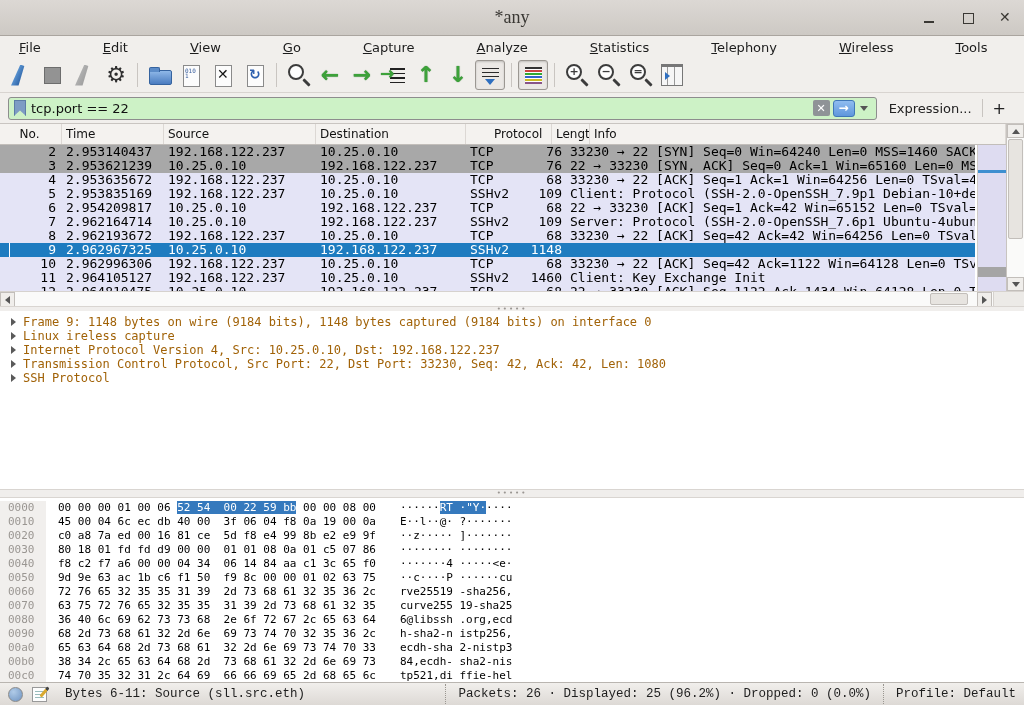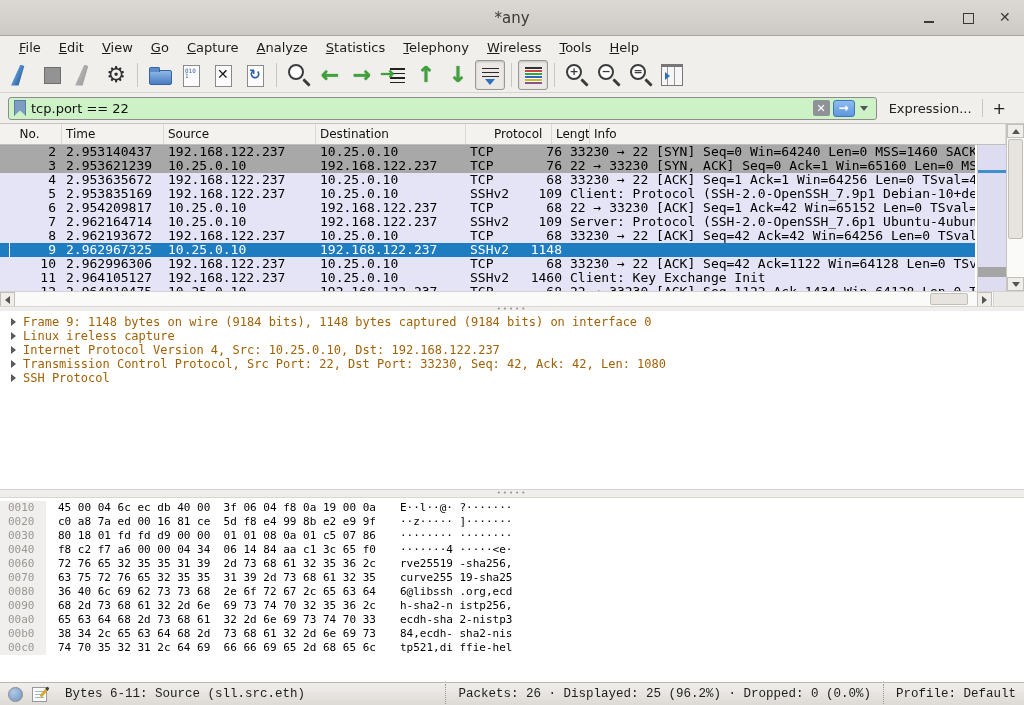--- a/index.html
+++ b/index.html
@@ -4,30 +4,30 @@
 <style>
   * { margin:0; padding:0; box-sizing:border-box; }
   html,body { background:#888; }
   #app{ position:relative; width:1024px; height:705px; background:#f1efec; overflow:hidden;
         font-family:"DejaVu Sans",sans-serif; }
 
   
   #titlebar{ position:absolute; top:0; left:0; right:0; height:36px;
     background:linear-gradient(#dcd8d4,#cdc9c4); border-bottom:1px solid #aaa59f;
     display:flex; align-items:center; }
-  .win-title{ position:absolute; left:0; right:0; text-align:center; font-size:15px; color:#3a3834; }
+  .win-title{ position:absolute; left:0; right:0; text-align:center; font-size:18px; color:#3a3834;font-family:Liberation Serif, serif; }
   .win-controls{ position:absolute; right:10px; top:0; height:36px; display:flex; align-items:center; gap:22px; }
   .wbtn{ width:16px; height:16px; position:relative; cursor:default; }
   .wbtn-min::before{ content:""; position:absolute; left:2px; bottom:3px; width:10px; height:2px; background:#3a3834; }
   .wbtn-max::before{ content:""; position:absolute; left:3px; top:3px; width:9px; height:9px; border:1.5px solid #3a3834; }
   .wbtn-close::before{ content:"✕"; position:absolute; left:1px; top:-1px; font-size:14px; font-weight:bold; color:#3a3834; }
 
   
   #menubar{ position:absolute; top:36px; left:0; right:0; height:22px; background:#f1efec;
-    display:flex; align-items:center; padding-left:10px; font-size:13px; color:#1c1c1c; }
+    display:flex; align-items:center; padding-left:10px; font-size:13px; color:#1c1c1c;gap:44px; }
   .menu-item{ padding:2px 9px; }
   .menu-item u{ text-decoration:underline; }
 
   
   #toolbar{ position:absolute; top:58px; left:0; right:0; height:35px; background:#f1efec;
     border-bottom:1px solid #d8d4d0; display:flex; align-items:center; padding-left:4px; }
   .tbtn{ width:30px; height:30px; margin:0 1px; position:relative; display:flex; align-items:center; justify-content:center; }
   .tb-sep{ width:1px; height:24px; background:#c9c5c1; margin:0 5px; }
   .ic-fin::before{ content:""; display:block; width:18px; height:21px;
     background:linear-gradient(115deg,#6aa6e0 20%,#1c4f96 75%); clip-path:polygon(0 100%,52% 0,74% 7%,42% 100%); }
@@ -414,24 +414,26 @@
       </div>
       <div class="det-row">
         <span class="twisty"></span>
         <span>SSH Protocol</span>
       </div>
     </div>
 
   <div id="split2" class="splitter"></div>
 
   <div id="hex">
+      <div class="hex-row"><span class="hex-off">0000</span><span class="hex-bytes"><span>00 00 00 01 00 06 </span><span class="hl">52 54  00 22 59 bb</span><span> 00 00 08 00</span></span><span class="hex-ascii"><span>······</span><span class="hl">RT ·"Y·</span><span>····</span></span></div>
       <div class="hex-row"><span class="hex-off">0010</span><span class="hex-bytes"><span>45 00 04 6c ec db 40 00  3f 06 04 f8 0a 19 00 0a</span></span><span class="hex-ascii"><span>E··l··@· ?·······</span></span></div>
       <div class="hex-row"><span class="hex-off">0020</span><span class="hex-bytes"><span>c0 a8 7a ed 00 16 81 ce  5d f8 e4 99 8b e2 e9 9f</span></span><span class="hex-ascii"><span>··z····· ]·······</span></span></div>
       <div class="hex-row"><span class="hex-off">0030</span><span class="hex-bytes"><span>80 18 01 fd fd d9 00 00  01 01 08 0a 01 c5 07 86</span></span><span class="hex-ascii"><span>········ ········</span></span></div>
       <div class="hex-row"><span class="hex-off">0040</span><span class="hex-bytes"><span>f8 c2 f7 a6 00 00 04 34  06 14 84 aa c1 3c 65 f0</span></span><span class="hex-ascii"><span>·······4 ·····&lt;e·</span></span></div>
+      <div class="hex-row"><span class="hex-off">0050</span><span class="hex-bytes"><span>9d 9e 63 ac 1b c6 f1 50  f9 8c 00 00 01 02 63 75</span></span><span class="hex-ascii"><span>··c····P ······cu</span></span></div>
       <div class="hex-row"><span class="hex-off">0060</span><span class="hex-bytes"><span>72 76 65 32 35 35 31 39  2d 73 68 61 32 35 36 2c</span></span><span class="hex-ascii"><span>rve25519 -sha256,</span></span></div>
       <div class="hex-row"><span class="hex-off">0070</span><span class="hex-bytes"><span>63 75 72 76 65 32 35 35  31 39 2d 73 68 61 32 35</span></span><span class="hex-ascii"><span>curve255 19-sha25</span></span></div>
       <div class="hex-row"><span class="hex-off">0080</span><span class="hex-bytes"><span>36 40 6c 69 62 73 73 68  2e 6f 72 67 2c 65 63 64</span></span><span class="hex-ascii"><span>6@libssh .org,ecd</span></span></div>
       <div class="hex-row"><span class="hex-off">0090</span><span class="hex-bytes"><span>68 2d 73 68 61 32 2d 6e  69 73 74 70 32 35 36 2c</span></span><span class="hex-ascii"><span>h-sha2-n istp256,</span></span></div>
       <div class="hex-row"><span class="hex-off">00a0</span><span class="hex-bytes"><span>65 63 64 68 2d 73 68 61  32 2d 6e 69 73 74 70 33</span></span><span class="hex-ascii"><span>ecdh-sha 2-nistp3</span></span></div>
       <div class="hex-row"><span class="hex-off">00b0</span><span class="hex-bytes"><span>38 34 2c 65 63 64 68 2d  73 68 61 32 2d 6e 69 73</span></span><span class="hex-ascii"><span>84,ecdh- sha2-nis</span></span></div>
       <div class="hex-row"><span class="hex-off">00c0</span><span class="hex-bytes"><span>74 70 35 32 31 2c 64 69  66 66 69 65 2d 68 65 6c</span></span><span class="hex-ascii"><span>tp521,di ffie-hel</span></span></div>
     </div>
 
   <div id="status">

